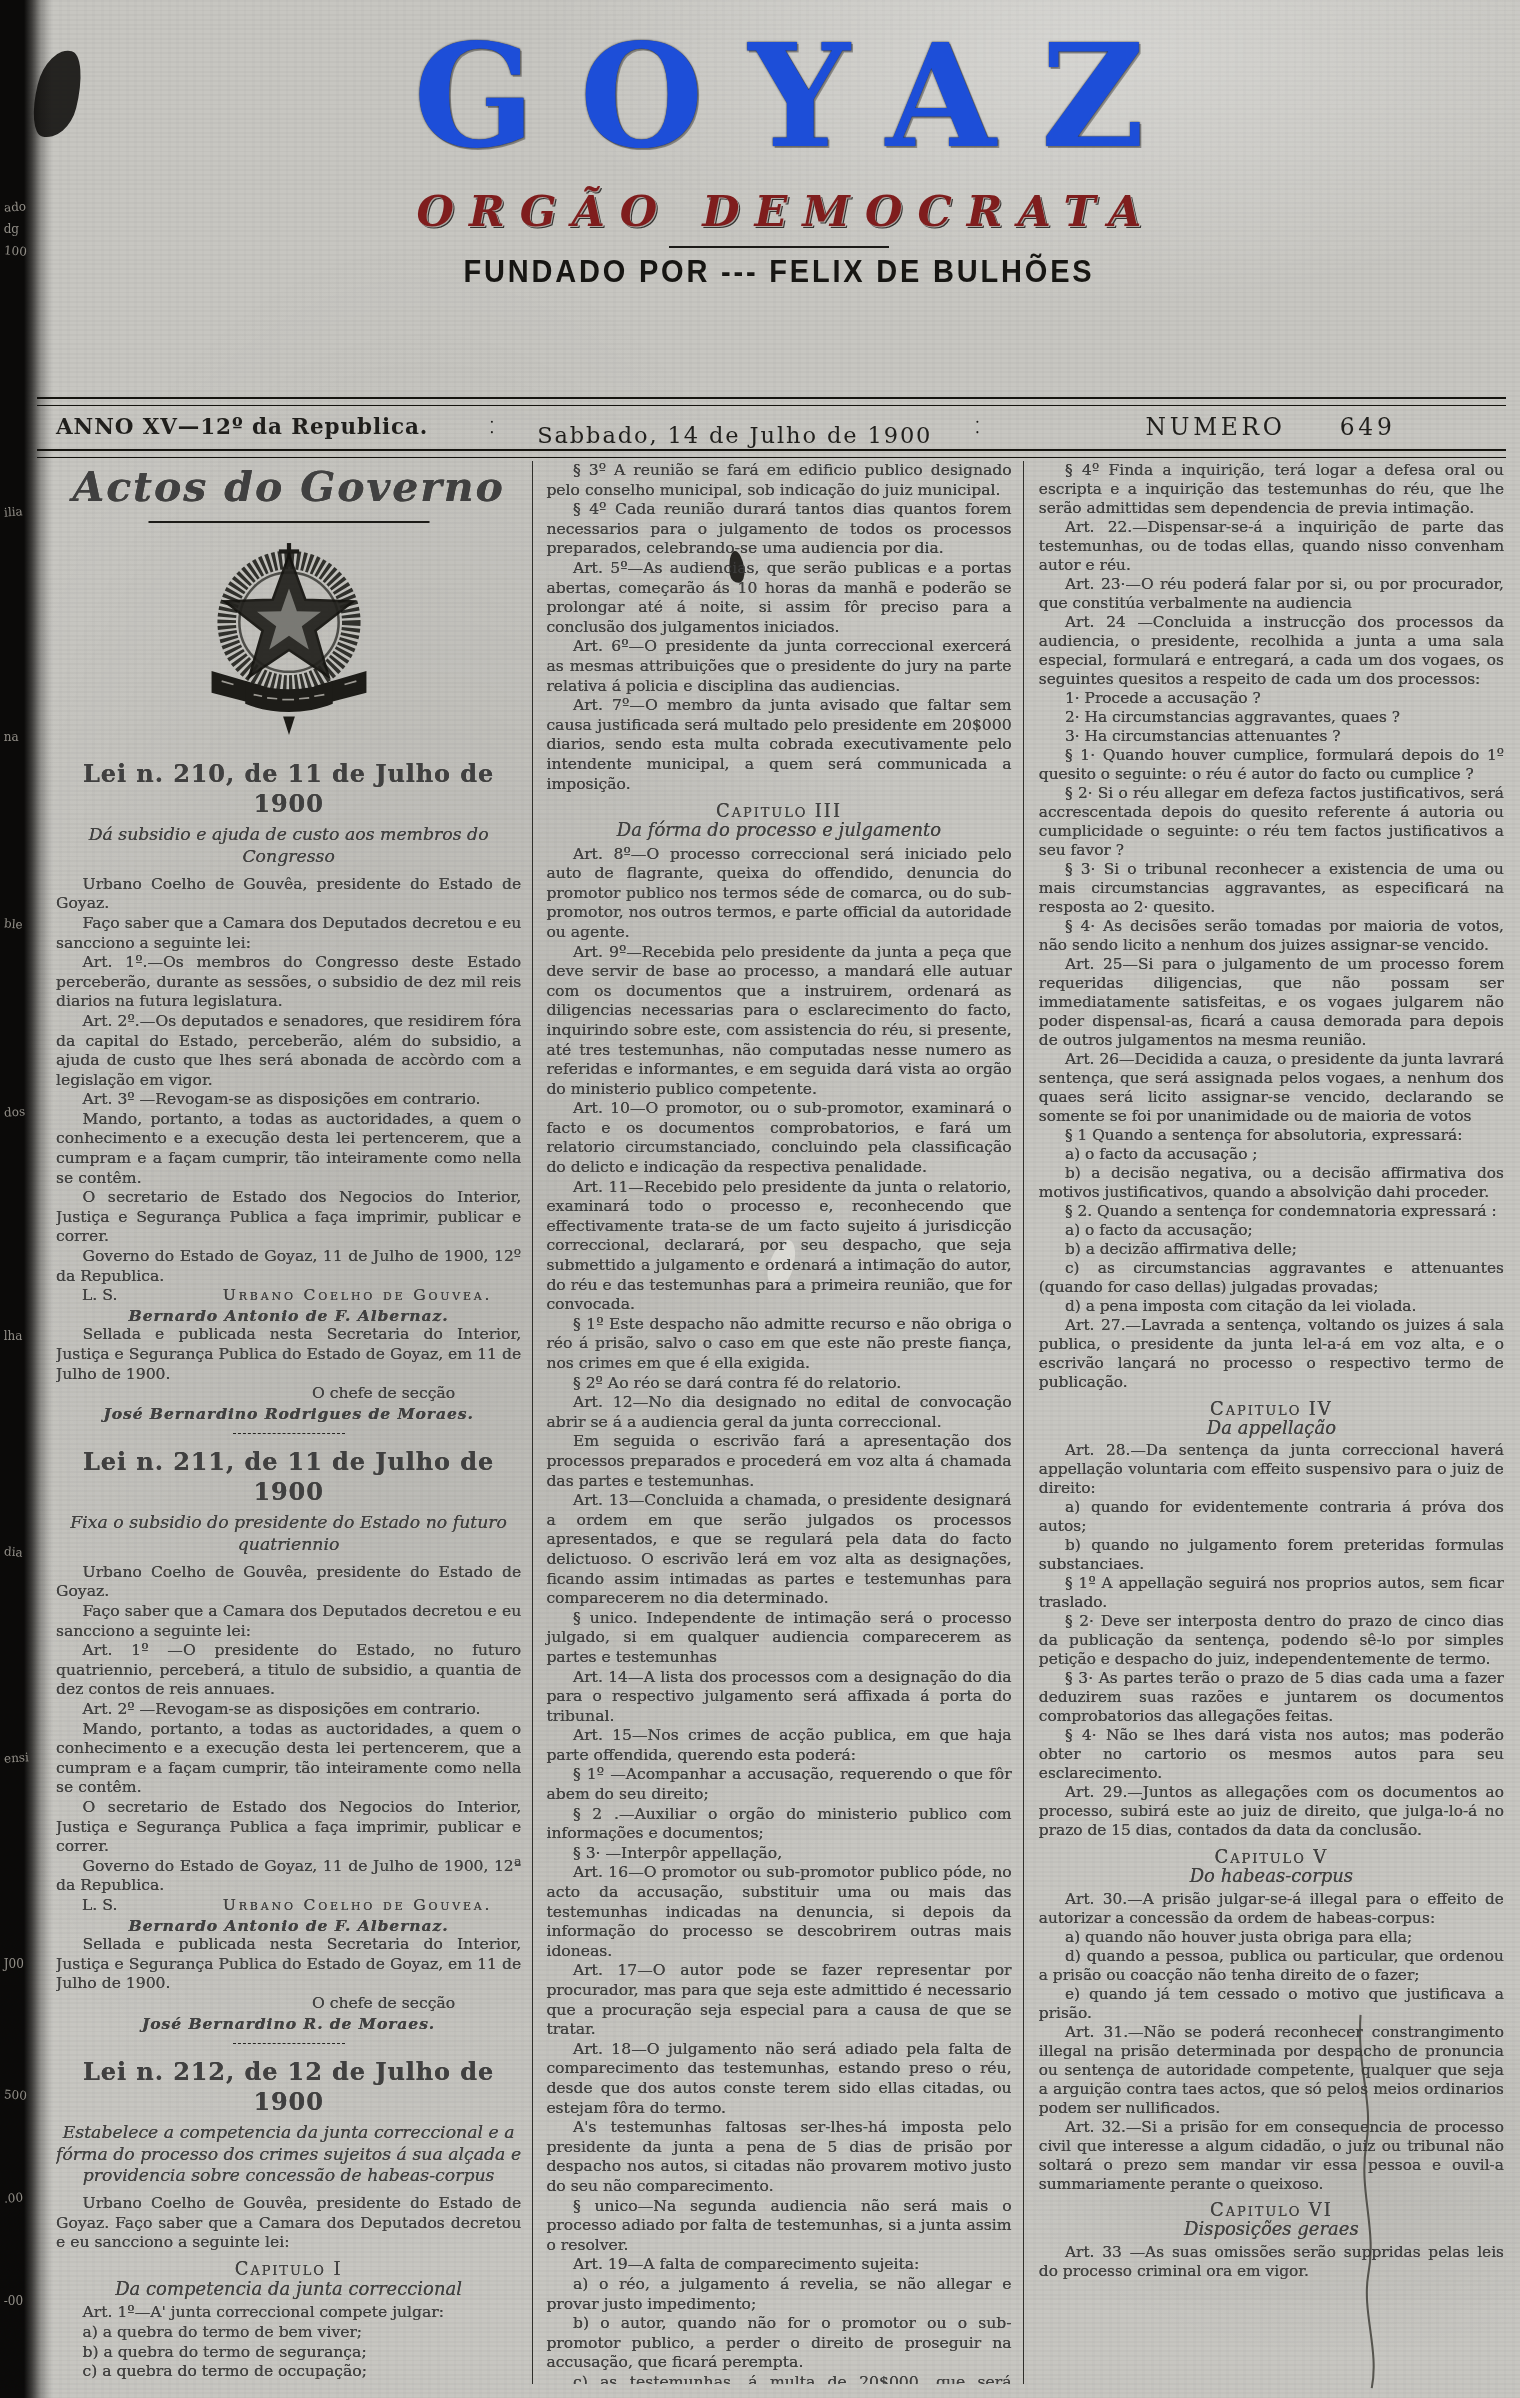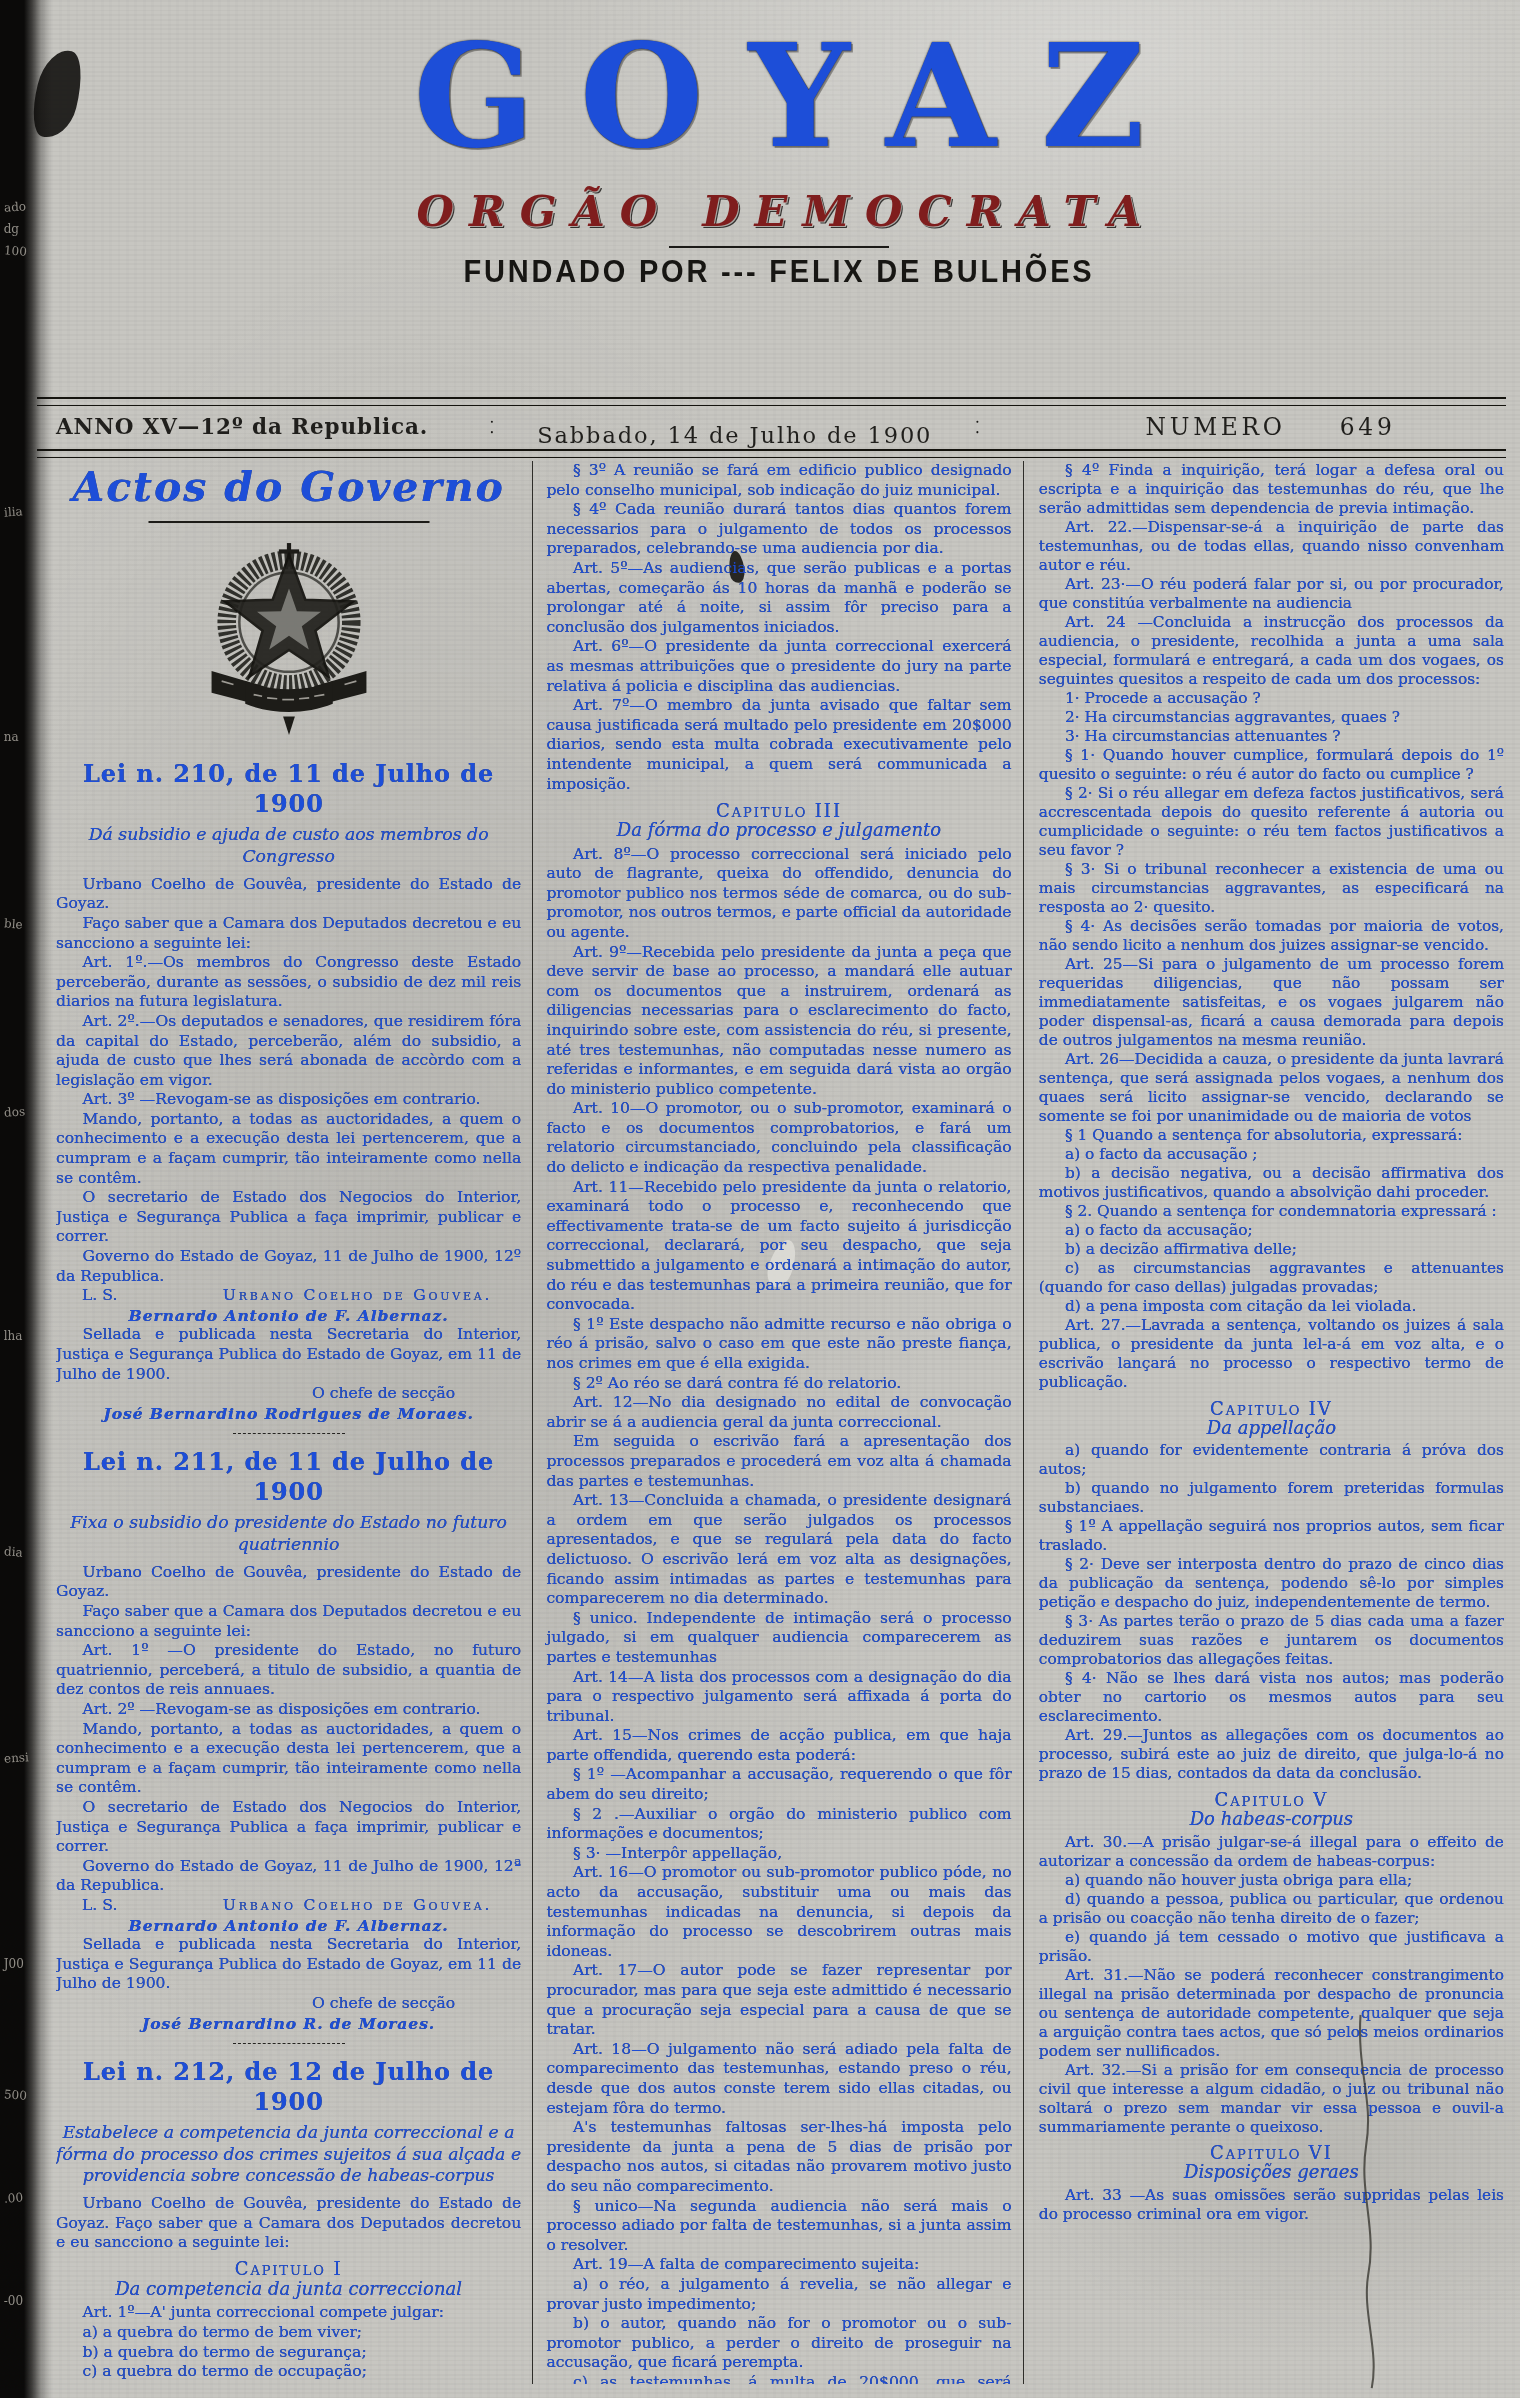--- a/index.html
+++ b/index.html
@@ -68,21 +68,21 @@
   .dl-right{flex:0 0 394px;text-align:right;font-size:23.4px;letter-spacing:3.7px;padding-right:103px;}
   .dl-right .num{margin-left:54px;}
 
   
   .columns{
     position:absolute;left:56px;top:461px;width:1448px;height:1923px;
     display:flex;overflow:hidden;
   }
   .col{
     flex:1 1 0;font-size:15.6px;line-height:19.6px;text-align:justify;
-    color:#1d4ed8;text-shadow:0 0 0.5px rgba(25,24,20,.75);
+    color:#404040;text-shadow:0 0 0.5px rgba(25,24,20,.75);
   }
   .col2{border-left:1.9px solid #2e2d29;padding-left:13px;margin-left:11.2px;}
   .col3{border-left:1.9px solid #2e2d29;padding-left:15px;margin-left:11.2px;font-size:15.4px;line-height:19px;}
 
   .blk{margin:0;}
   .blk-para{text-indent:1.7em;}
   .blk-gothic{
     text-align:center;font-size:41px;line-height:49px;font-weight:bold;font-style:italic;
     letter-spacing:1.9px;margin:1.9px auto 15px;padding-bottom:11.2px;position:relative;text-indent:0;
   }
@@ -279,20 +279,21 @@
         <div class="blk blk-para">a) o facto da accusação ;</div>
         <div class="blk blk-para">b) a decisão negativa, ou a decisão affirmativa dos motivos justificativos, quando a absolvição dahi proceder.</div>
         <div class="blk blk-para">§ 2. Quando a sentença for condemnatoria expressará :</div>
         <div class="blk blk-para">a) o facto da accusação;</div>
         <div class="blk blk-para">b) a decizão affirmativa delle;</div>
         <div class="blk blk-para">c) as circumstancias aggravantes e attenuantes (quando for caso dellas) julgadas provadas;</div>
         <div class="blk blk-para">d) a pena imposta com citação da lei violada.</div>
         <div class="blk blk-para">Art. 27.—Lavrada a sentença, voltando os juizes á sala publica, o presidente da junta lel-a-á em voz alta, e o escrivão lançará no processo o respectivo termo de publicação.</div>
         <div class="blk blk-chapter">Capitulo IV</div>
         <div class="blk blk-chapsub">Da appellação</div>
+        <div class="blk blk-para">Art. 28.—Da sentença da junta correccional haverá appellação voluntaria com effeito suspensivo para o juiz de direito:</div>
         <div class="blk blk-para">a) quando for evidentemente contraria á próva dos autos;</div>
         <div class="blk blk-para">b) quando no julgamento forem preteridas formulas substanciaes.</div>
         <div class="blk blk-para">§ 1º A appellação seguirá nos proprios autos, sem ficar traslado.</div>
         <div class="blk blk-para">§ 2· Deve ser interposta dentro do prazo de cinco dias da publicação da sentença, podendo sê-lo por simples petição e despacho do juiz, independentemente de termo.</div>
         <div class="blk blk-para">§ 3· As partes terão o prazo de 5 dias cada uma a fazer deduzirem suas razões e juntarem os documentos comprobatorios das allegações feitas.</div>
         <div class="blk blk-para">§ 4· Não se lhes dará vista nos autos; mas poderão obter no cartorio os mesmos autos para seu esclarecimento.</div>
         <div class="blk blk-para">Art. 29.—Juntos as allegações com os documentos ao processo, subirá este ao juiz de direito, que julga-lo-á no prazo de 15 dias, contados da data da conclusão.</div>
         <div class="blk blk-chapter">Capitulo V</div>
         <div class="blk blk-chapsub">Do habeas-corpus</div>
         <div class="blk blk-para">Art. 30.—A prisão julgar-se-á illegal para o effeito de autorizar a concessão da ordem de habeas-corpus:</div>

